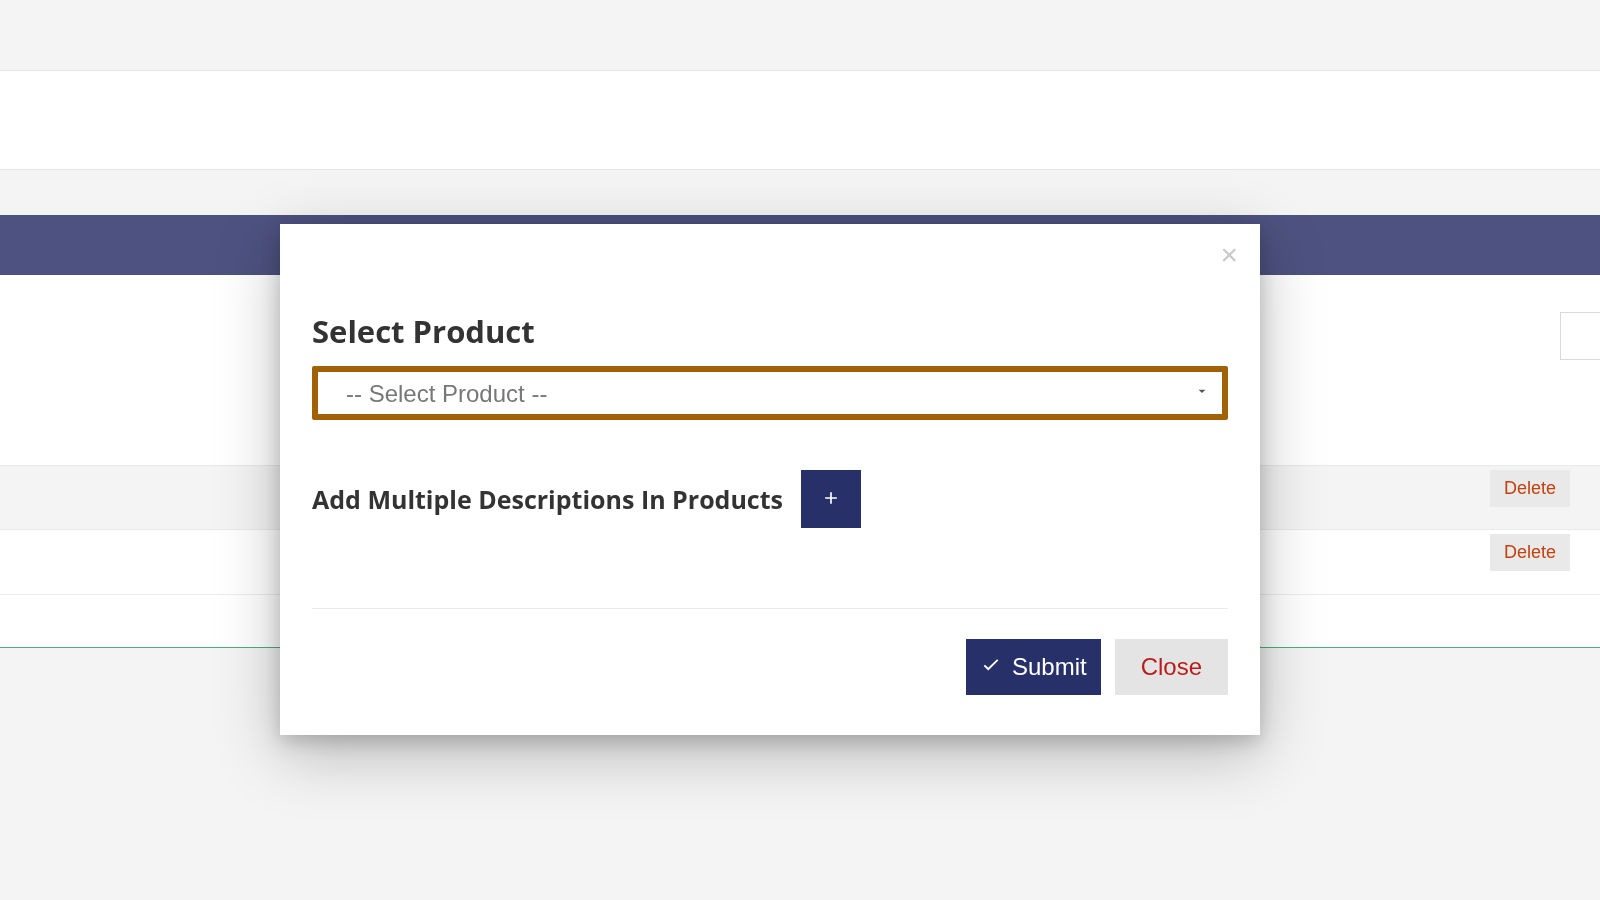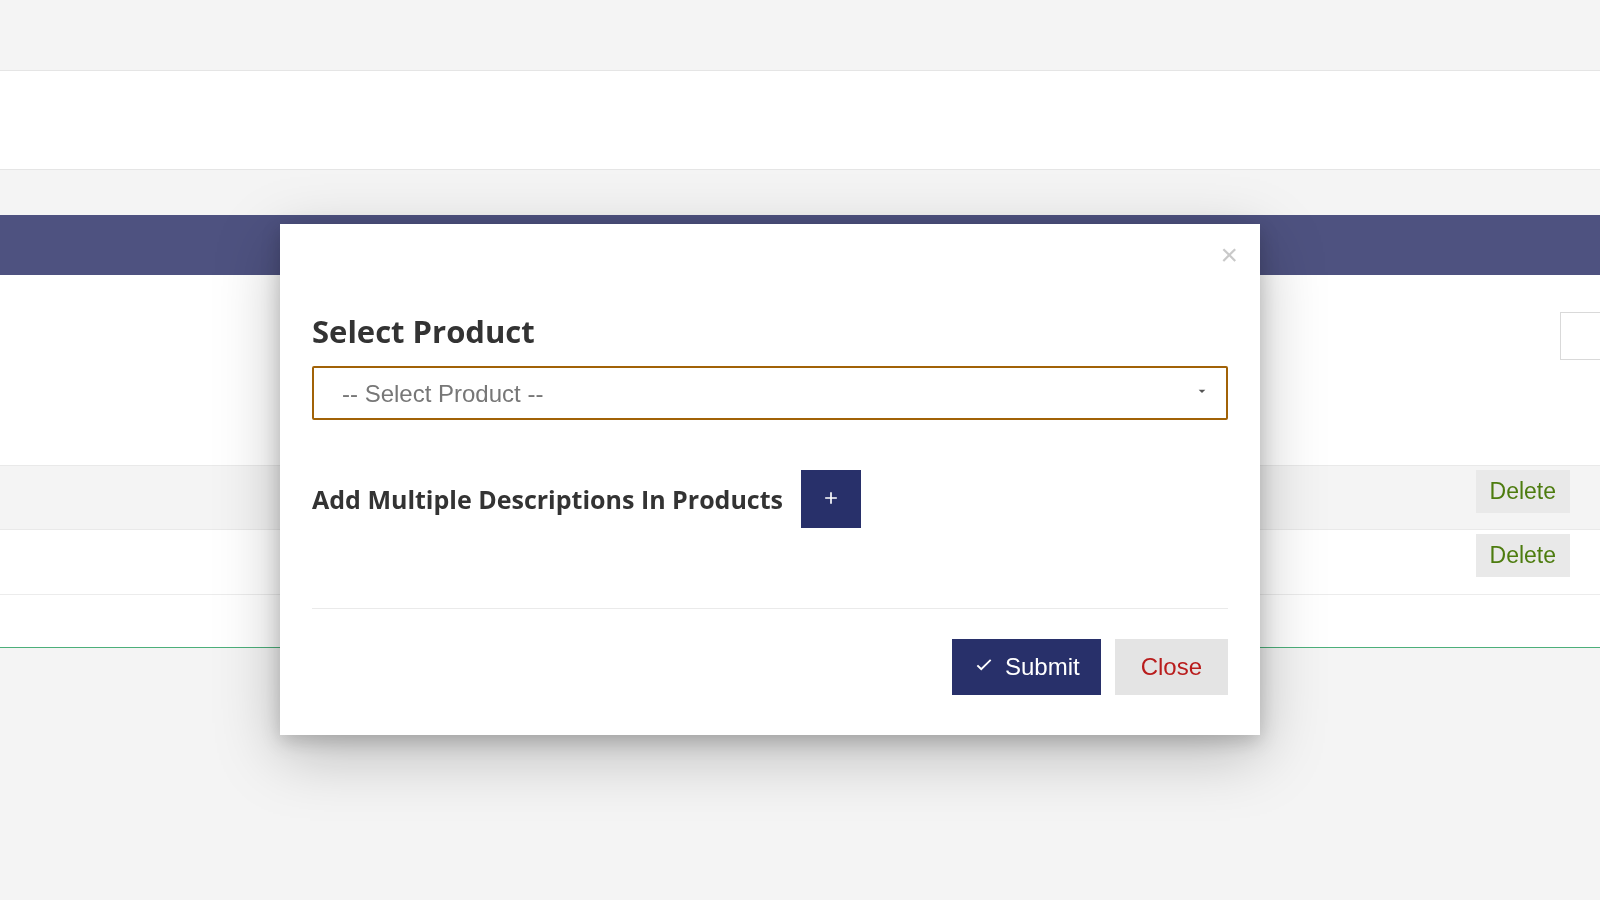--- a/index.html
+++ b/index.html
@@ -43,22 +43,22 @@
     }
     .bg-row-2 {
       position: absolute;
       top: 530px; left: 0; right: 0; height: 65px;
       background: #fff;
       border-bottom: 1px solid #ececec;
     }
     .delete-btn {
       position: absolute;
       background: #e9e9e9;
-      color: #4d7c0f;
-      font-size: 23px;
+      color: #c2410c;
+      font-size: 18px;
       padding: 8px 14px;
       border: none;
       cursor: pointer;
     }
     .delete-btn-1 { top: 470px; right: 30px; }
     .delete-btn-2 { top: 534px; right: 30px; }
     .side-input {
       position: absolute;
       top: 312px; right: 0; width: 40px; height: 48px;
       background: #fff;
@@ -93,21 +93,21 @@
       margin-bottom: 14px;
       display: block;
     }
     .select-wrap {
       position: relative;
       width: 100%;
     }
     .select-product {
       width: 100%;
       height: 54px;
-      border: 2px solid #a16207;
+      border: 6px solid #a16207;
       background: #fff;
       font-size: 24px;
       color: #777;
       padding: 0 44px 0 28px;
       appearance: none;
       -webkit-appearance: none;
       -moz-appearance: none;
       cursor: pointer;
       border-radius: 2px;
     }
@@ -147,21 +147,21 @@
       display: flex;
       justify-content: flex-end;
       gap: 14px;
       padding-right: 0;
     }
     .btn-submit {
       background: #28306a;
       color: #fff;
       border: none;
       font-size: 24px;
-      padding: 14px 21px;
+      padding: 14px 14px;
       display: inline-flex;
       align-items: center;
       gap: 10px;
       cursor: pointer;
     }
     .btn-close {
       background: #e4e4e4;
       color: #b91c1c;
       border: none;
       font-size: 24px;

